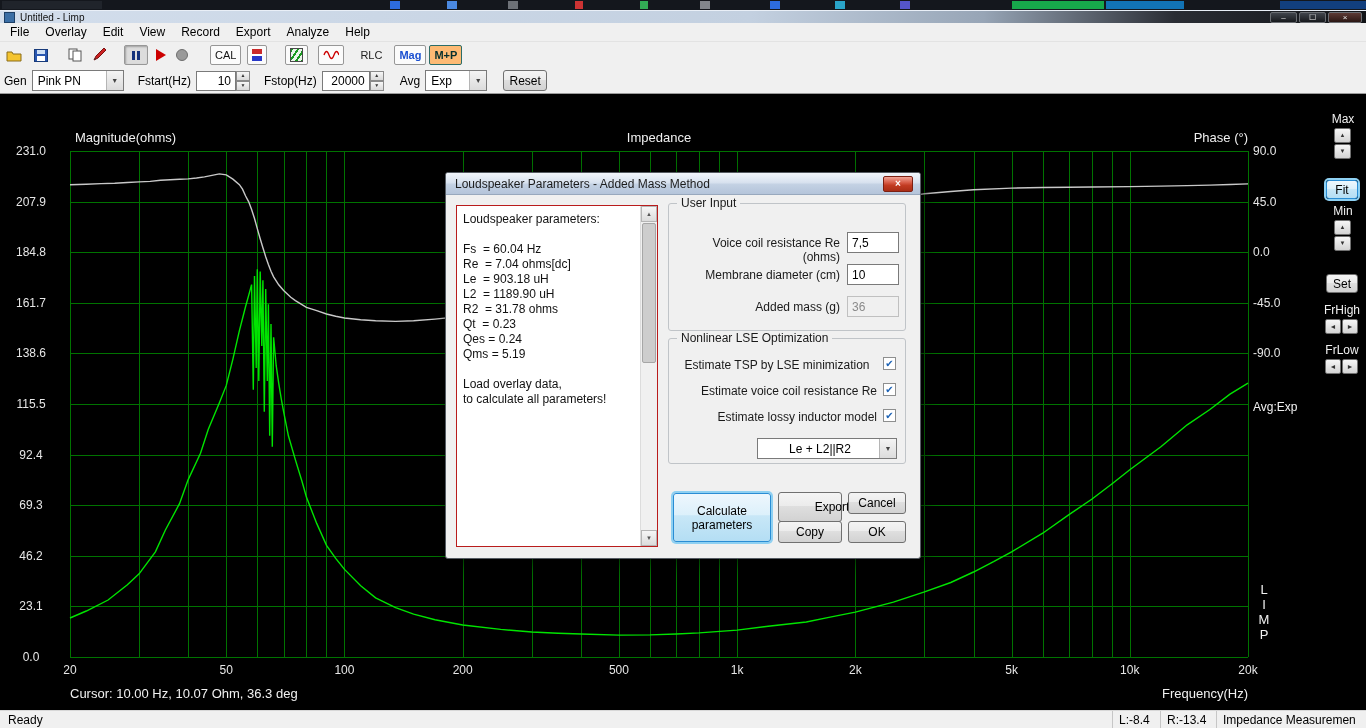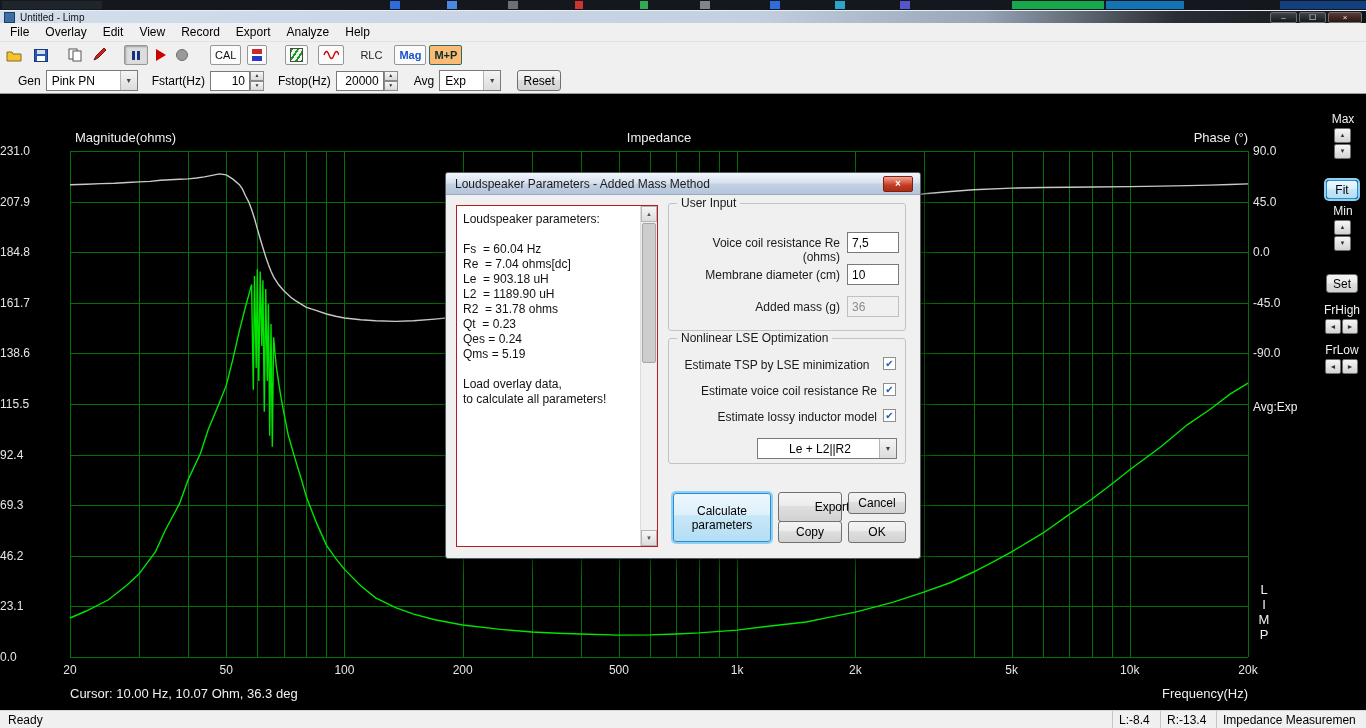--- a/index.html
+++ b/index.html
@@ -38,40 +38,40 @@
   .frmeas{width:12px;height:12px;display:flex;flex-direction:column;}
   .frmeas .r{flex:1;background:#cc2a2a;}
   .frmeas .g{height:2px;background:#fff;}
   .frmeas .b{flex:1;background:#2838c8;}
   .spectrum{width:15px;height:12px;background:repeating-linear-gradient(125deg,#18991f 0 2px,#eaf4ea 2px 5px);border:1px solid #4a4a4a;}
   .mag-text{color:#1a4fd0;font-weight:bold;}
   .mp-box{background:#fdba74;border-color:#2c6d68;color:#06302e;font-weight:bold;}
 
   
   #toolbar-gen{position:absolute;left:0;top:68px;width:1366px;height:26px;background:#f0f0f0;
-    border-bottom:1px solid #9b9b9b;display:flex;align-items:center;padding-left:18px;box-sizing:border-box;font-size:12px;color:#000;}
+    border-bottom:1px solid #9b9b9b;display:flex;align-items:center;padding-left:4px;box-sizing:border-box;font-size:12px;color:#000;}
   .lbl{margin-right:5px;}
   .combo{box-sizing:border-box;height:21px;background:#fff;border:1px solid #7a7a7a;display:flex;align-items:center;position:relative;padding-left:5px;font-size:12px;}
   .combo .arrow{position:absolute;right:0;top:0;width:16px;height:100%;border-left:1px solid #b5b5b5;
     background:linear-gradient(#f4f4f4,#dcdcdc);display:flex;align-items:center;justify-content:center;font-size:7px;color:#444;}
   .edit{box-sizing:border-box;height:20px;background:#fff;border:1px solid #7a7a7a;display:flex;align-items:center;padding:0 4px;font-size:12px;}
   .updown{display:flex;flex-direction:column;width:14px;height:20px;box-sizing:border-box;}
   .updown div{flex:1;box-sizing:border-box;border:1px solid #8a8a8a;background:linear-gradient(#f6f6f6,#d9d9d9);
     font-size:5px;line-height:7px;text-align:center;color:#333;}
   .btn{box-sizing:border-box;display:flex;align-items:center;justify-content:center;text-align:center;
     background:linear-gradient(#f4f4f4,#ececec 45%,#dfdfdf 46%,#d2d2d2);
     border:1px solid #707070;border-radius:3px;font-size:12px;color:#000;}
   .btn-focus{border-color:#2a8dd4;box-shadow:0 0 0 2px #8ed0f2;
     background:linear-gradient(#eef7fd,#dcf0fb 45%,#c8e7f7 46%,#b4def4);}
 
   
   #main-area{position:absolute;left:0;top:94px;width:1366px;height:616px;background:#000;}
   #chart-svg{position:absolute;left:0;top:0;}
   .axhdr{position:absolute;top:36px;font-size:13px;color:#f0f0f0;}
-  .ylab{position:absolute;left:0;width:62px;text-align:left;font-size:12px;color:#e6e6e6;height:14px;line-height:14px;}
+  .ylab{position:absolute;left:0;width:62px;text-align:center;font-size:12px;color:#e6e6e6;height:14px;line-height:14px;}
   .yrlab{position:absolute;left:1253px;width:48px;text-align:left;font-size:12px;color:#e6e6e6;height:14px;line-height:14px;}
   .xlab{position:absolute;top:569px;width:40px;text-align:center;font-size:12px;color:#e6e6e6;}
   #cursor-readout{position:absolute;left:70px;top:592px;font-size:13px;color:#f0f0f0;}
   #freq-label{position:absolute;left:1120px;top:592px;width:128px;text-align:right;font-size:13px;color:#f0f0f0;}
   .side-lbl{position:absolute;font-size:12px;color:#f0f0f0;text-align:center;}
   .spin-col{position:absolute;display:flex;flex-direction:column;width:17px;}
   .spin-col div{height:15px;box-sizing:border-box;border:1px solid #707070;border-radius:2px;margin-bottom:1px;
     background:linear-gradient(#f6f6f6,#d3d3d3);font-size:6px;line-height:12px;text-align:center;color:#333;}
   .lr-pair{position:absolute;display:flex;}
   .lr-pair div{width:16px;height:15px;box-sizing:border-box;border:1px solid #707070;border-radius:2px;margin-right:1px;

